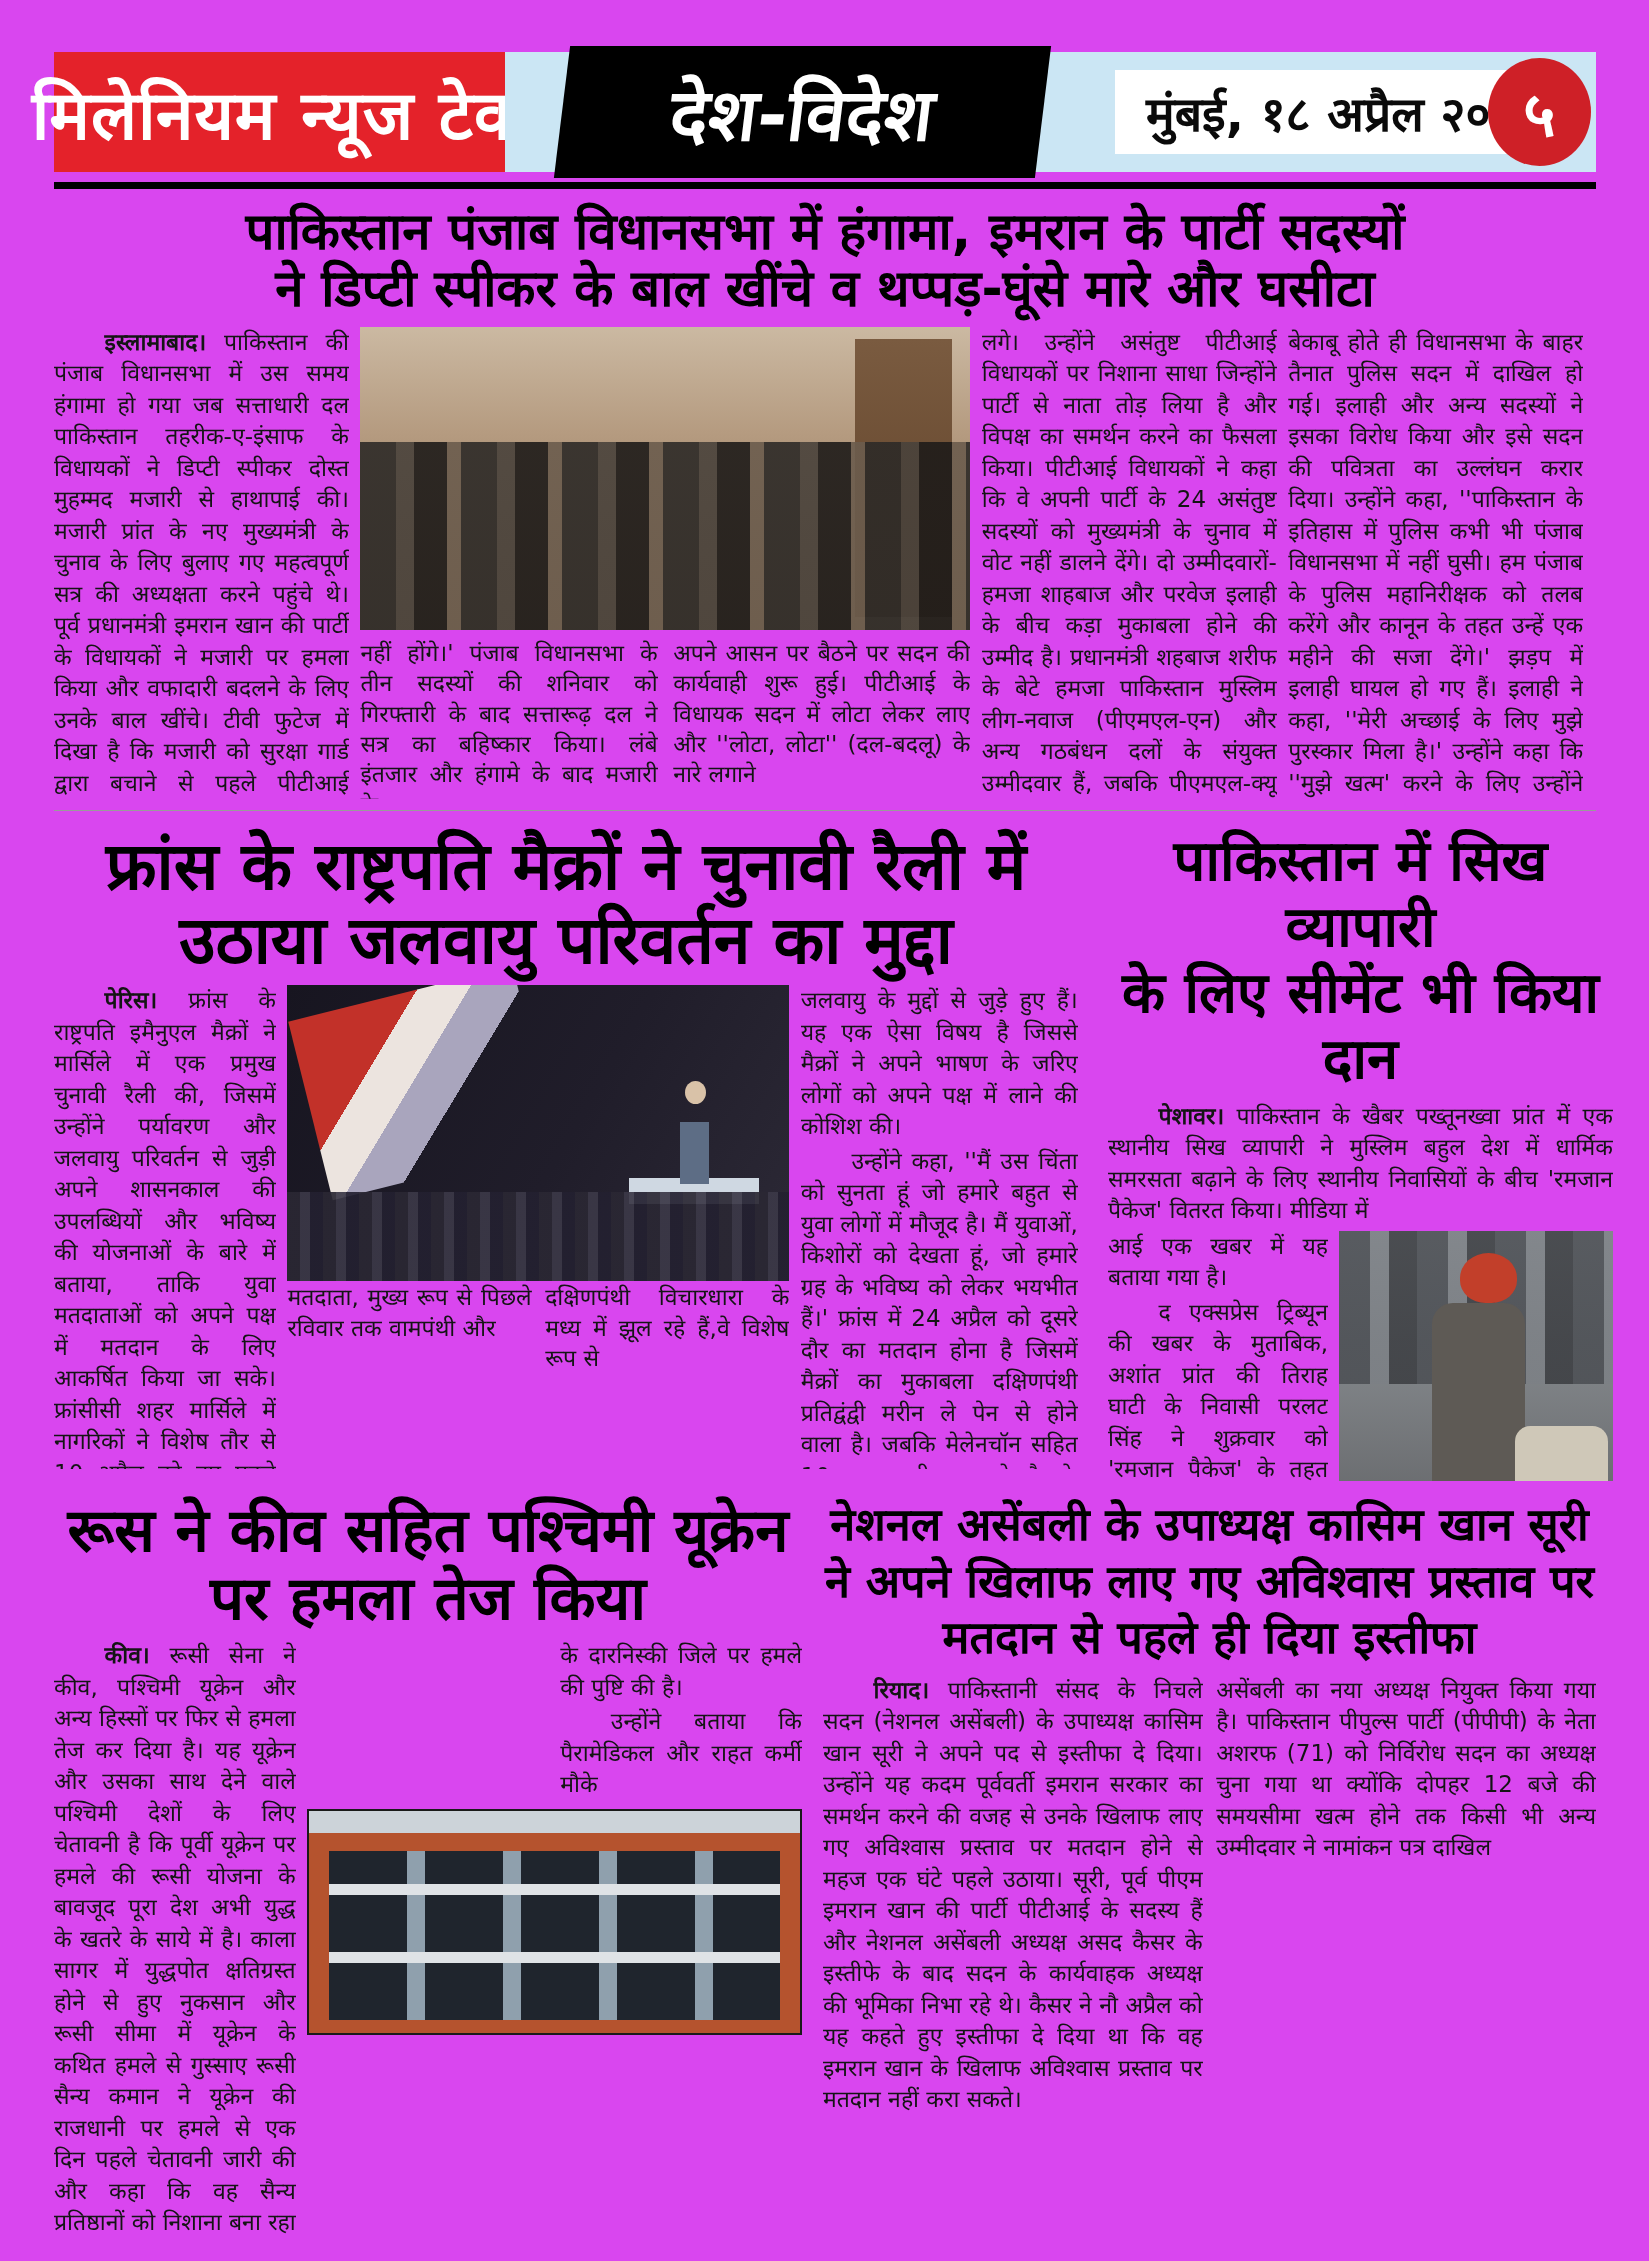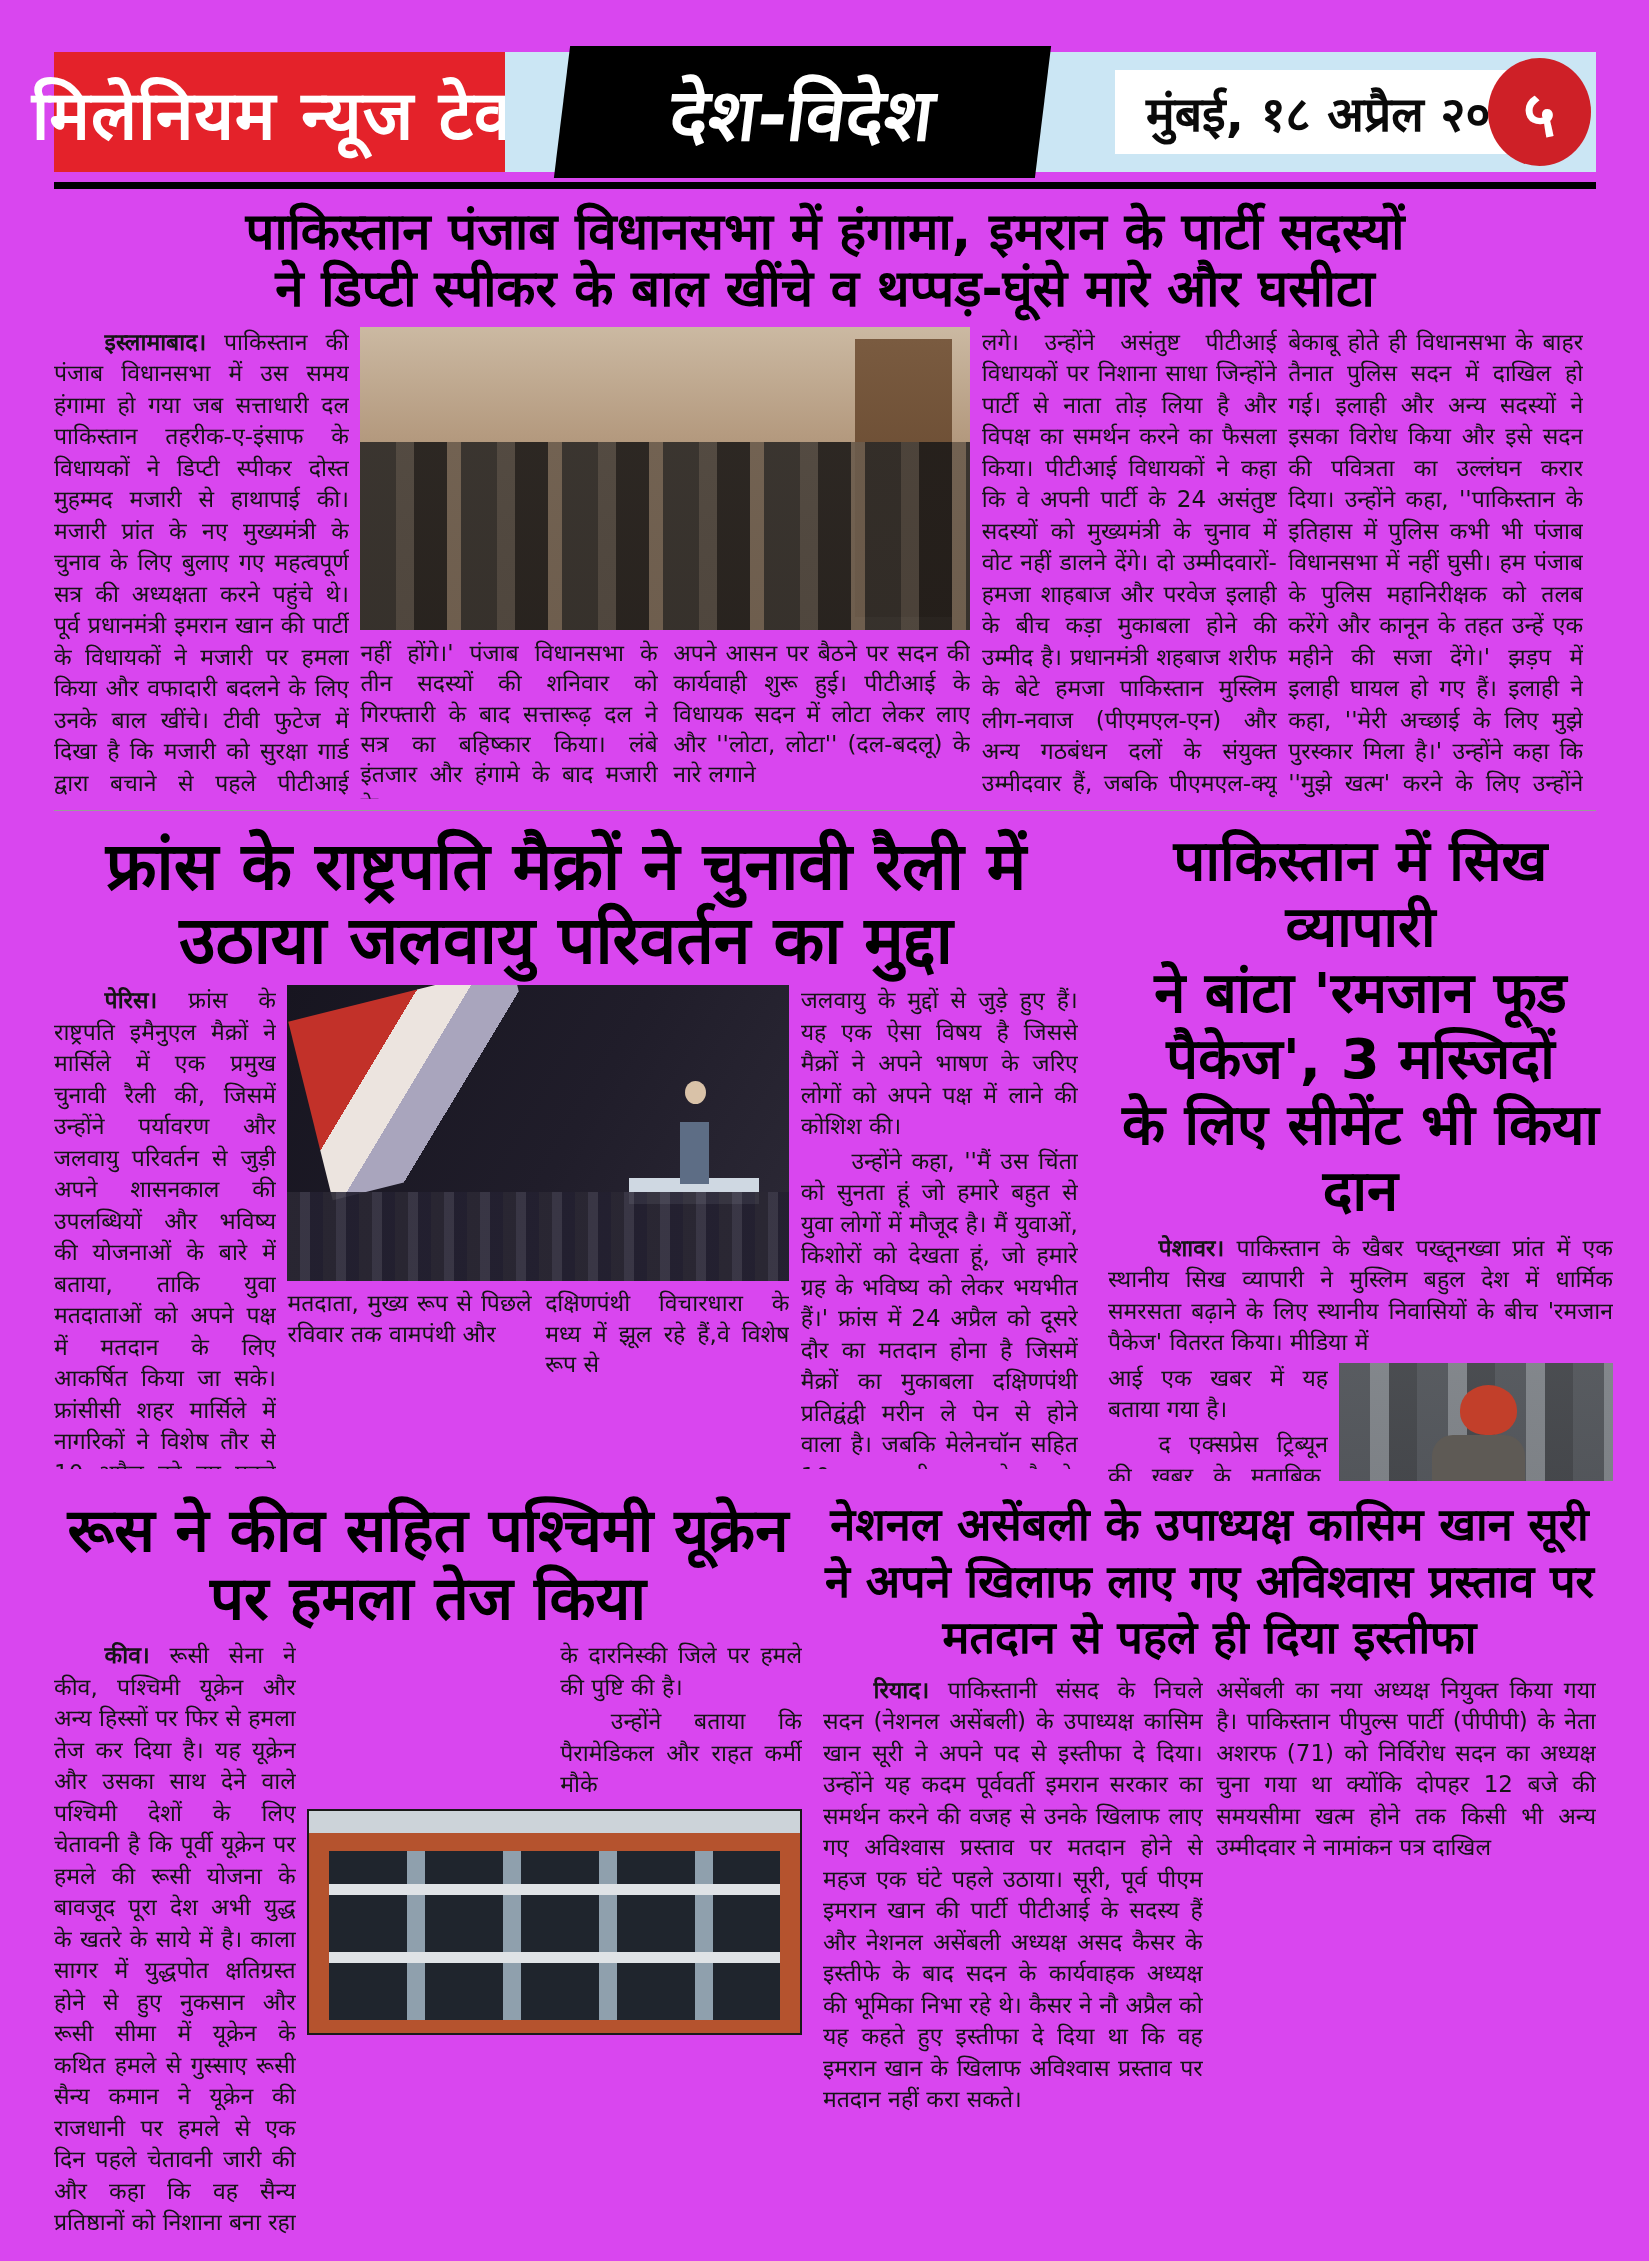--- a/index.html
+++ b/index.html
@@ -31,21 +31,21 @@
   .dl{font-weight:800;}
   .cap{font-size:23px;line-height:1.32;text-align:justify;font-weight:500;}
   .clip{overflow:hidden;}
   
   .a1-body{display:grid;grid-template-columns:295px 610px 295px 295px;column-gap:11.4px;height:472px;}
   .a1-mid{display:flex;flex-direction:column;}
   .a1-caps{display:grid;grid-template-columns:1fr 1fr;column-gap:15.5px;margin-top:8.3px;}
   .mid-row{display:grid;grid-template-columns:1024px 505px;column-gap:30px;margin-top:13.5px;height:656px;}
   .fr-body{display:grid;grid-template-columns:222px 502px 277px;column-gap:11.4px;height:484px;}
   .fr-mid{display:flex;flex-direction:column;}
-  .fr-caps{display:grid;grid-template-columns:1fr 1fr;column-gap:13.5px;margin-top:7px;}
+  .fr-caps{display:grid;grid-template-columns:1fr 1fr;column-gap:13.5px;margin-top:1px;}
   .sikh-mid{display:grid;grid-template-columns:220px 1fr;column-gap:11.4px;margin:4.1px 0;}
   .bottom-row{display:grid;grid-template-columns:748px 773px;column-gap:21px;margin-top:12.4px;height:744px;}
   .ru-body{display:grid;grid-template-columns:1fr 1fr 1fr;column-gap:11.4px;grid-template-rows:auto auto 1fr;height:600px;}
   .ru-c1{grid-column:1;grid-row:1 / span 3;}
   .ru-photo{grid-column:2 / span 2;grid-row:2;margin:5.2px 0;}
   .su-body{display:grid;grid-template-columns:1fr 1fr;column-gap:13.5px;height:579px;}
   
   .photo{position:relative;overflow:hidden;}
   .ph-a1{height:303px;background:linear-gradient(180deg,#cbb9a2 0%,#b59b80 35%,#9b8066 70%,#8a6f55 100%);}
   .ph-a1 .crowd{position:absolute;left:0;right:0;bottom:0;height:62%;opacity:.9;
@@ -143,21 +143,20 @@
           <div class="bt clip">
             <p class="noindent">जलवायु के मुद्दों से जुड़े हुए हैं। यह एक ऐसा विषय है जिससे मैक्रों ने अपने भाषण के जरिए लोगों को अपने पक्ष में लाने की कोशिश की।</p>
             <p>उन्होंने कहा, ''मैं उस चिंता को सुनता हूं जो हमारे बहुत से युवा लोगों में मौजूद है। मैं युवाओं, किशोरों को देखता हूं, जो हमारे ग्रह के भविष्य को लेकर भयभीत हैं।' फ्रांस में 24 अप्रैल को दूसरे दौर का मतदान होना है जिसमें मैक्रों का मुकाबला दक्षिणपंथी प्रतिद्वंद्वी मरीन ले पेन से होने वाला है। जबकि मेलेनचॉन सहित 10 अन्य उम्मीवार पहले दौर के मतदान में बाहर हो गए थे।</p>
           </div>
         </div>
       </div>
 
       <div class="clip">
         <div class="hl hl-sikh">
           <div>पाकिस्तान में सिख व्यापारी</div>
-          <div>ने बांटा 'रमजान फूड पैकेज', 3 मस्जिदों</div>
           <div>के लिए सीमेंट भी किया दान</div>
         </div>
         <div class="bt">
           <p class="noindent" style="text-indent:2.2em"><b class="dl">पेशावर।</b> <span>पाकिस्तान के खैबर पख्तूनख्वा प्रांत में एक स्थानीय सिख व्यापारी ने मुस्लिम बहुल देश में धार्मिक समरसता बढ़ाने के लिए स्थानीय निवासियों के बीच 'रमजान पैकेज' वितरत किया। मीडिया में</span></p>
         </div>
         <div class="sikh-mid">
           <div class="bt clip">
             <p class="noindent">आई एक खबर में यह बताया गया है।</p>
             <p>द एक्सप्रेस ट्रिब्यून की खबर के मुताबिक, अशांत प्रांत की तिराह घाटी के निवासी परलट सिंह ने शुक्रवार को 'रमजान पैकेज' के तहत 200 किलोग्राम खजूर और चीनी के सैकड़ों पैकेट बांटे।</p>
 

